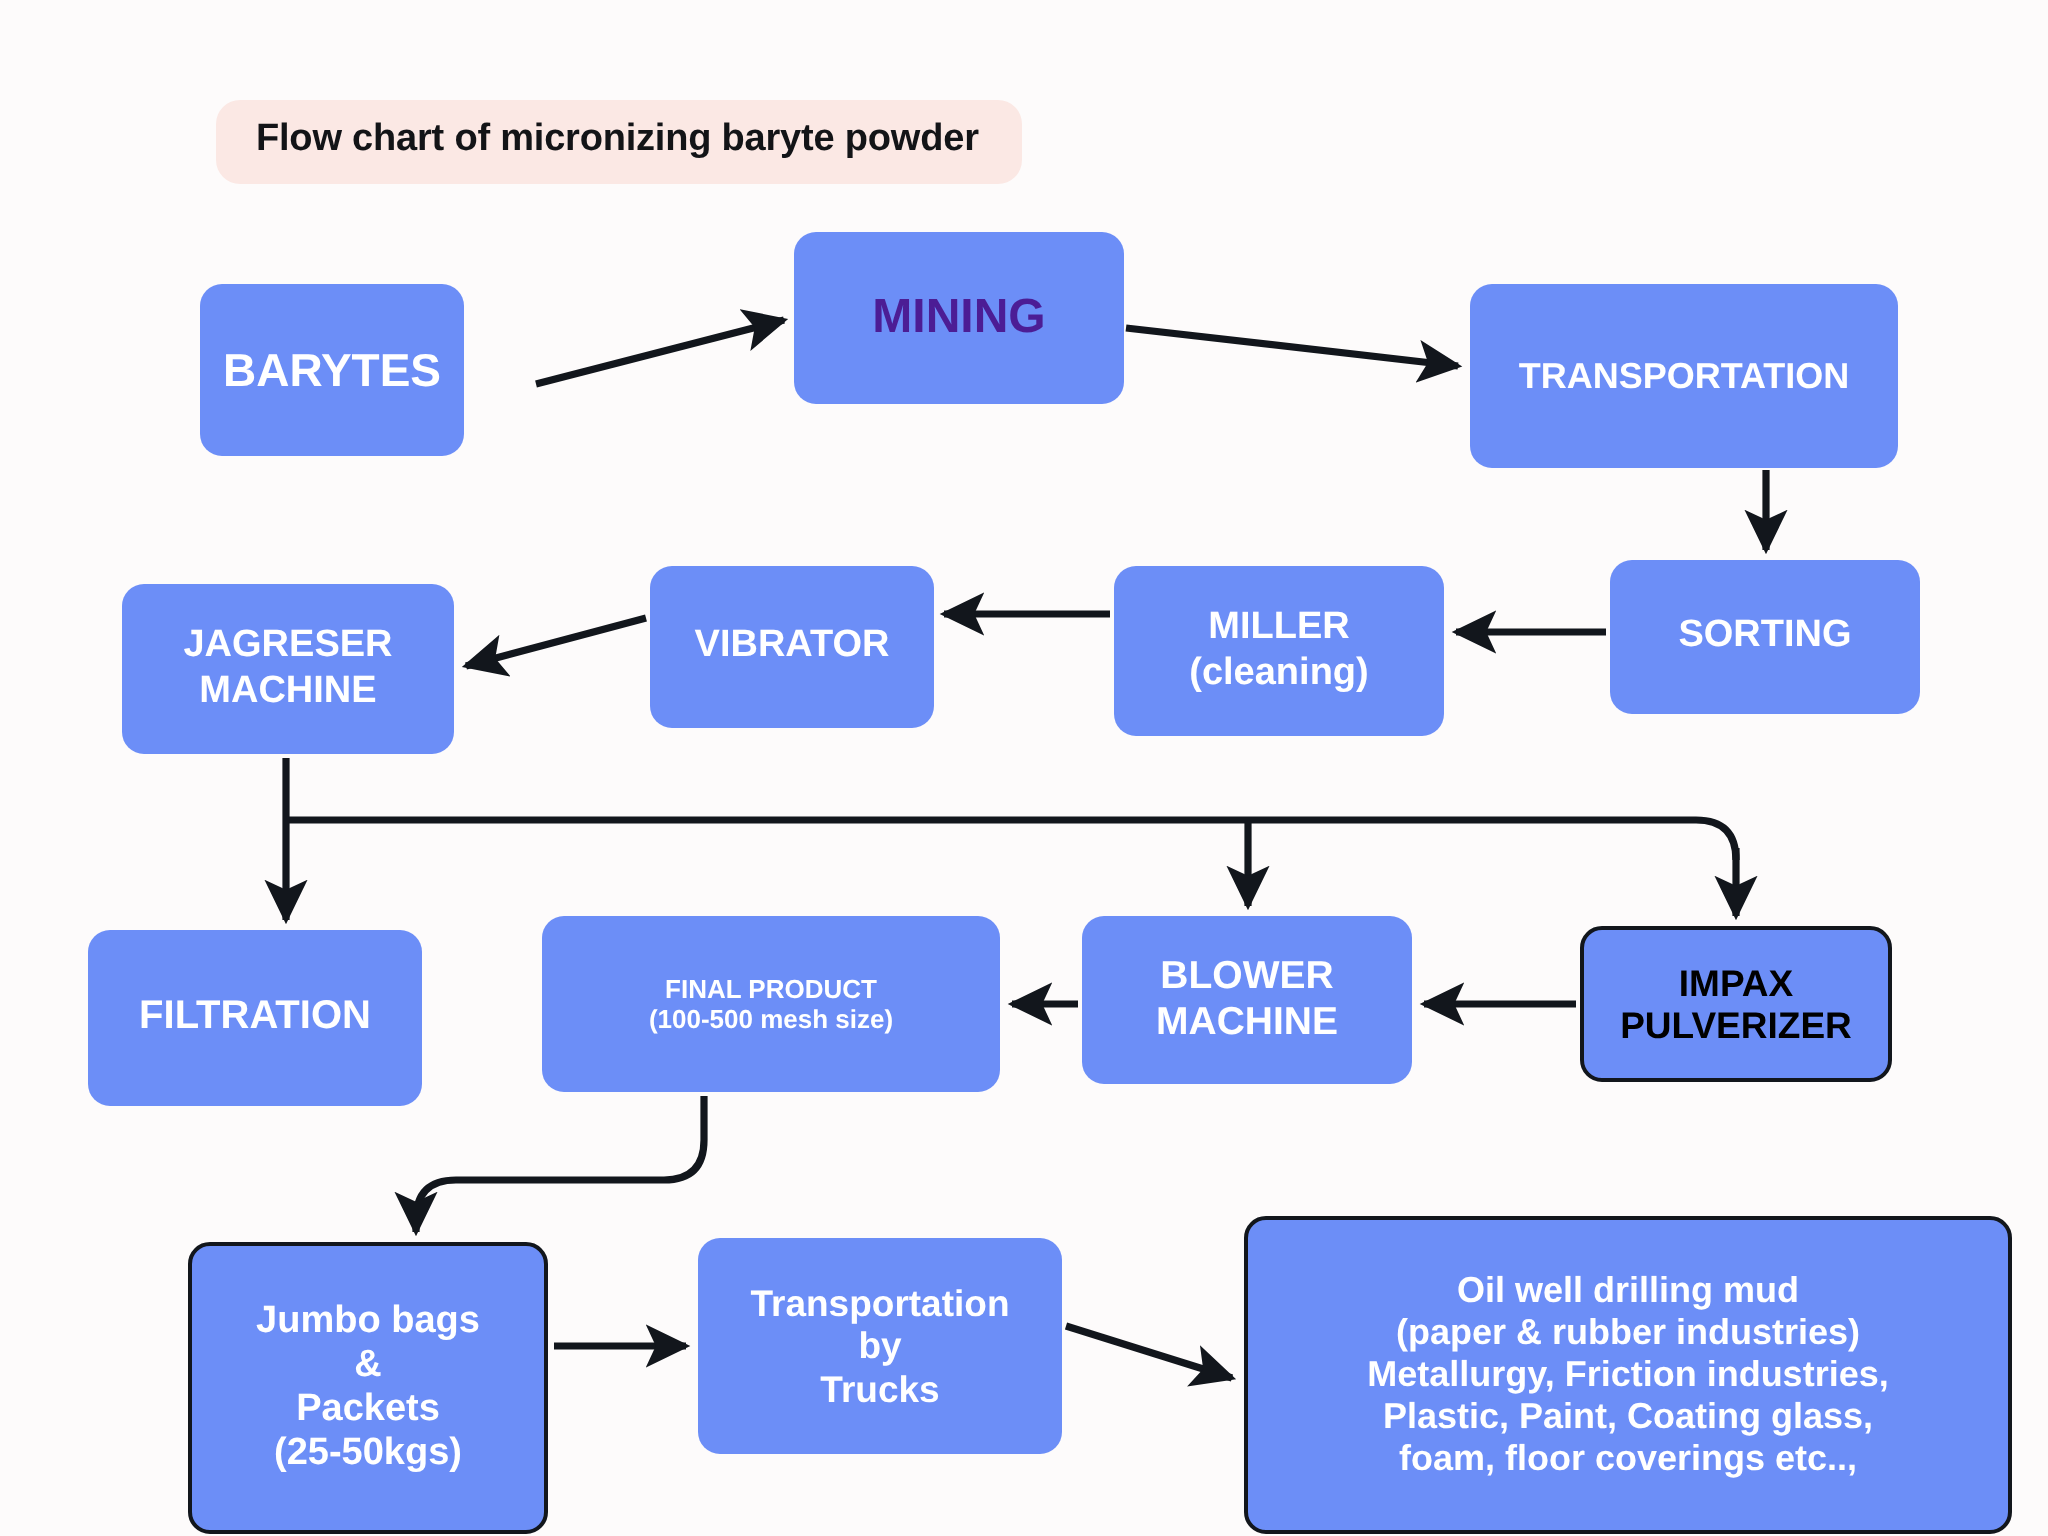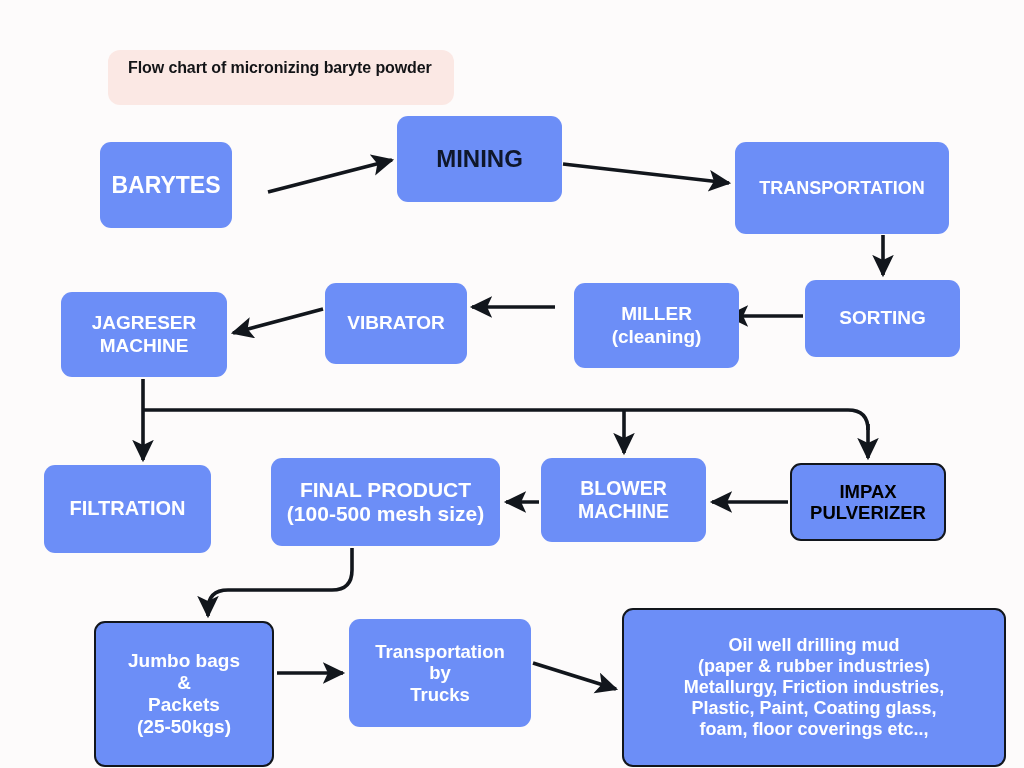--- a/index.html
+++ b/index.html
@@ -21,25 +21,25 @@
   #edges {
     position: absolute;
     left: 0; top: 0;
     width: 1024px; height: 768px;
     pointer-events: none;
   }
   .title-pill {
     position: absolute;
     left: 108px;
     top: 50px;
-    padding: 9px 22px 28px 20px;
+    padding: 9px 22px 11px 20px;
     background: #fbe8e4;
     border-radius: 12px;
     color: #131417;
-    font-size: 16px;
+    font-size: 19px;
     font-weight: bold;
     letter-spacing: -0.1px;
     white-space: nowrap;
     text-align: center;
   }
   .node {
     position: absolute;
     background: #6c8ef7;
     border-radius: 11px;
     color: #ffffff;
@@ -92,36 +92,36 @@
     </g>
   </svg>
 
   <div class="title-pill">Flow chart of micronizing baryte powder</div>
 
   <div class="node" id="node-barytes" style="left: 100px; top: 142px; width: 132px; height: 86px; font-size: 23px; background: rgb(108, 142, 247); color: rgb(255, 255, 255);">
       <div class="lines">
         <span class="ln">BARYTES</span>
       </div>
     </div>
-  <div class="node" id="node-mining" style="left: 397px; top: 116px; width: 165px; height: 86px; font-size: 24px; background: rgb(108, 142, 247); color: #0f172a;">
+  <div class="node" id="node-mining" style="left: 397px; top: 116px; width: 165px; height: 86px; font-size: 24px; background: rgb(108, 142, 247); color: #4c1d95;">
       <div class="lines">
         <span class="ln">MINING</span>
       </div>
     </div>
   <div class="node" id="node-transportation" style="left: 735px; top: 142px; width: 214px; height: 92px; font-size: 18px; background: rgb(108, 142, 247); color: rgb(255, 255, 255);">
       <div class="lines">
         <span class="ln">TRANSPORTATION</span>
       </div>
     </div>
   <div class="node" id="node-sorting" style="left: 805px; top: 280px; width: 155px; height: 77px; font-size: 19px; background: rgb(108, 142, 247); color: rgb(255, 255, 255);">
       <div class="lines">
         <span class="ln">SORTING</span>
       </div>
     </div>
-  <div class="node" id="node-miller" style="left: 557px; top: 283px; width: 165px; height: 85px; font-size: 19px; background: rgb(108, 142, 247); color: rgb(255, 255, 255); margin-left: 17px;">
+  <div class="node" id="node-miller" style="left: 557px; top: 283px; width: 165px; height: 85px; font-size: 19px; background: rgb(108, 142, 247); color: rgb(255, 255, 255);">
       <div class="lines">
         <span class="ln">MILLER</span>
         <span class="ln">(cleaning)</span>
       </div>
     </div>
   <div class="node" id="node-vibrator" style="left: 325px; top: 283px; width: 142px; height: 81px; font-size: 19px; background: rgb(108, 142, 247); color: rgb(255, 255, 255);">
       <div class="lines">
         <span class="ln">VIBRATOR</span>
       </div>
     </div>
@@ -129,21 +129,21 @@
       <div class="lines">
         <span class="ln">JAGRESER</span>
         <span class="ln">MACHINE</span>
       </div>
     </div>
   <div class="node" id="node-filtration" style="left: 44px; top: 465px; width: 167px; height: 88px; font-size: 20px; background: rgb(108, 142, 247); color: rgb(255, 255, 255);">
       <div class="lines">
         <span class="ln">FILTRATION</span>
       </div>
     </div>
-  <div class="node" id="node-final_product" style="left: 271px; top: 458px; width: 229px; height: 88px; font-size: 21px; background: rgb(108, 142, 247); color: rgb(255, 255, 255);">
+  <div class="node" id="node-final_product" style="left: 271px; top: 458px; width: 229px; height: 88px; font-size: 13px; background: rgb(108, 142, 247); color: rgb(255, 255, 255);">
       <div class="lines">
         <span class="ln">FINAL PRODUCT</span>
         <span class="ln">(100-500 mesh size)</span>
       </div>
     </div>
   <div class="node" id="node-blower" style="left: 541px; top: 458px; width: 165px; height: 84px; font-size: 19.5px; background: rgb(108, 142, 247); color: rgb(255, 255, 255);">
       <div class="lines">
         <span class="ln">BLOWER</span>
         <span class="ln">MACHINE</span>
       </div>

